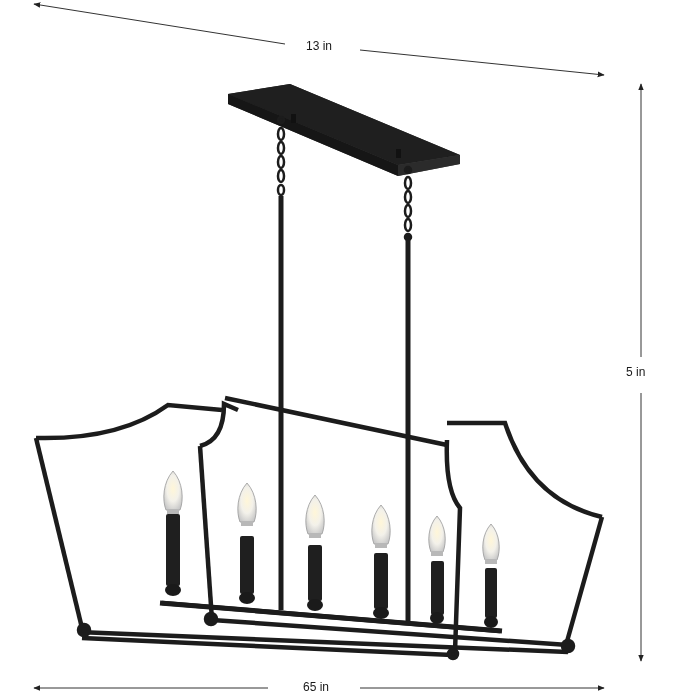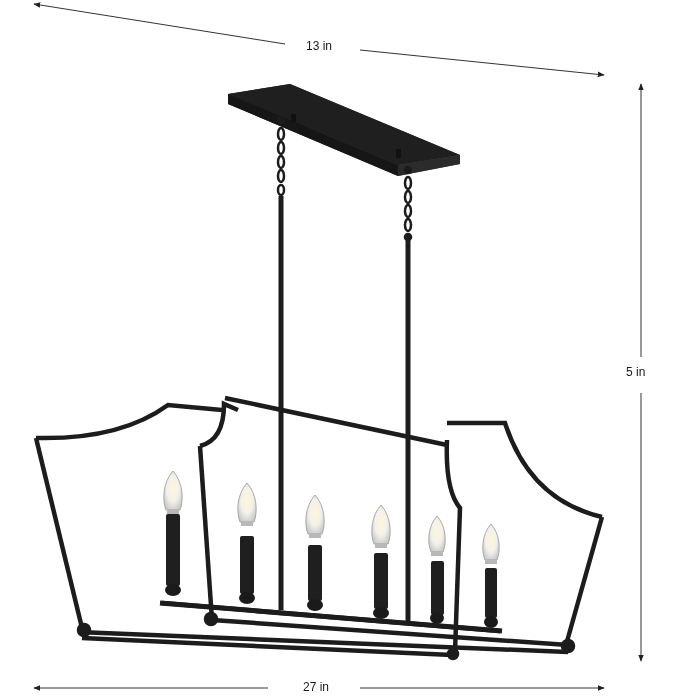--- a/index.html
+++ b/index.html
@@ -142,14 +142,14 @@
       </g>
     </g>
 
     <g stroke="#1c1c1c" stroke-width="5">
       <line x1="160" y1="603" x2="502" y2="631"></line>
     </g>
   </svg>
 
   <div class="dim-label" id="label-width-top">13 in</div>
   <div class="dim-label" id="label-height">5 in</div>
-  <div class="dim-label" id="label-width-bottom">27 in</div>
+  <div class="dim-label" id="label-width-bottom">65 in</div>
 </div>
 
 </body></html>

